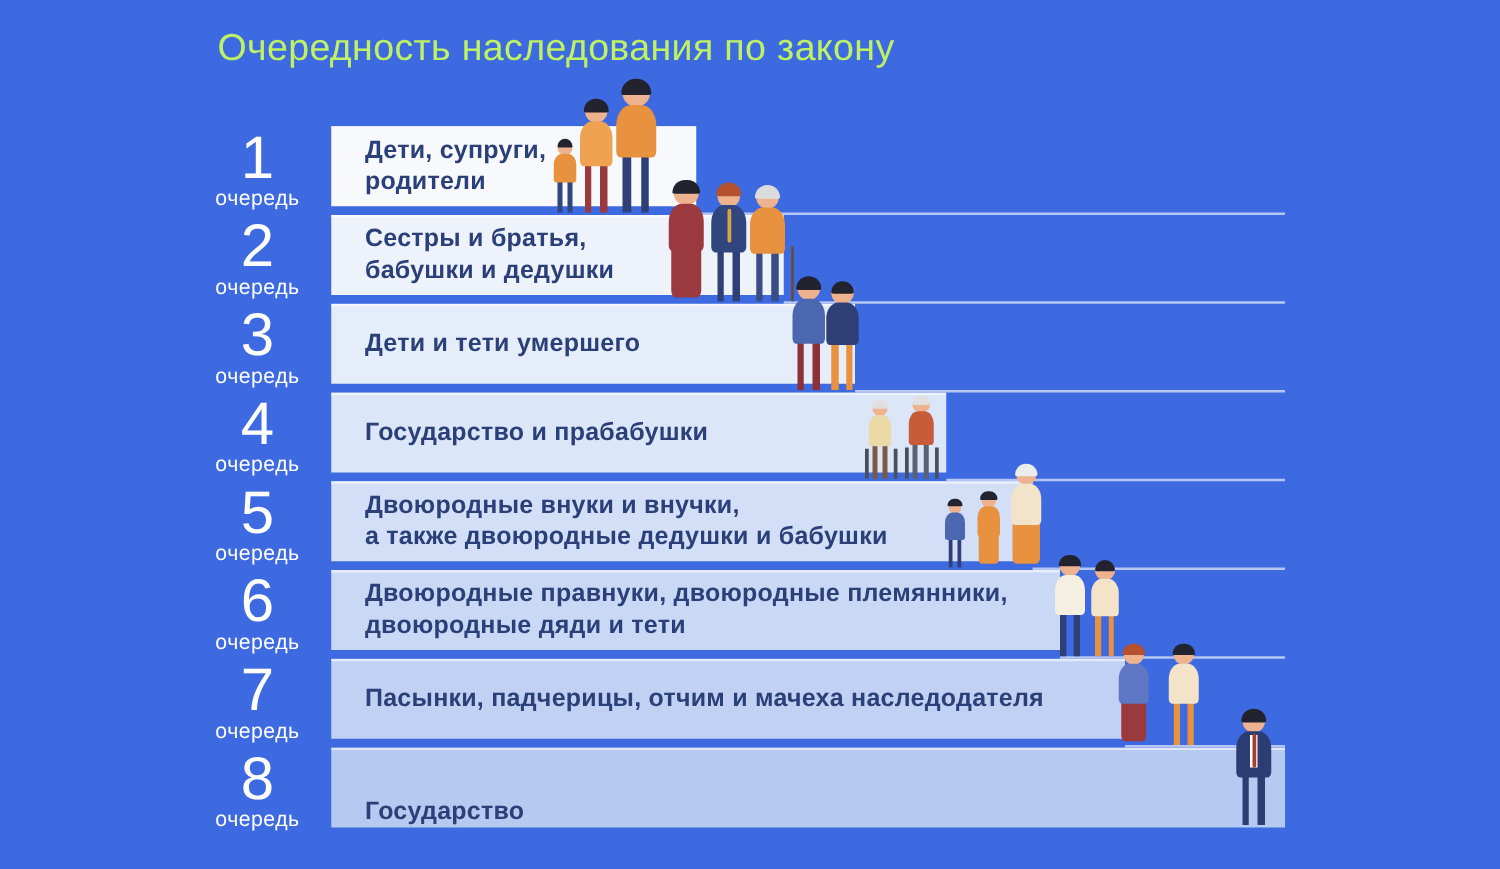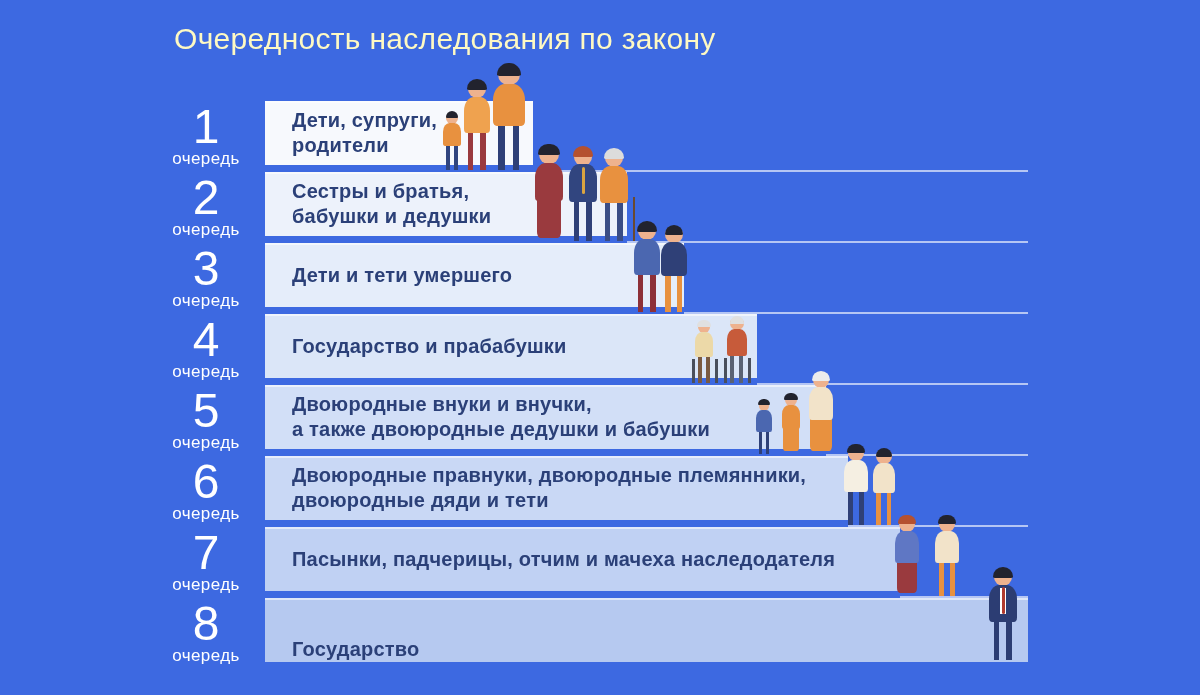--- a/index.html
+++ b/index.html
@@ -2,21 +2,21 @@
 <html><head>
 <meta charset="utf-8">
 <style>
   html,body{margin:0;padding:0;background:#3d69e1;}
   .stage{
     position:relative;width:1200px;height:695px;overflow:hidden;
     font-family:"Liberation Sans",sans-serif;
   }
   .title{
     position:absolute;left:174px;top:22px;margin:0;
-    color:#fef9c3;font-size:30px;font-weight:500;letter-spacing:.3px;
+    color:#bef264;font-size:30px;font-weight:500;letter-spacing:.3px;
   }
   .bar{
     position:absolute;height:64px;
     box-shadow:inset 0 2px 0 rgba(255,255,255,.55);
     display:flex;align-items:center;
   }
   .bar-text{
     padding-left:27px;color:#2b4078;font-size:20px;font-weight:700;
     line-height:25px;letter-spacing:.2px;white-space:pre-line;
   }
@@ -40,21 +40,21 @@
   <div id="treads-layer">
       <div class="tread" style="left: 557px; top: 170px; width: 471px;"></div>
       <div class="tread" style="left: 627px; top: 241px; width: 401px;"></div>
       <div class="tread" style="left: 684px; top: 312px; width: 344px;"></div>
       <div class="tread" style="left: 757px; top: 383px; width: 271px;"></div>
       <div class="tread" style="left: 826px; top: 454px; width: 202px;"></div>
       <div class="tread" style="left: 848px; top: 525px; width: 180px;"></div>
       <div class="tread" style="left: 900px; top: 596px; width: 128px;"></div>
     </div>
   <div id="rows-layer">
-      <div class="bar" style="left: 265px; top: 101px; width: 268px; height: 64px; background: rgb(247, 249, 253);">
+      <div class="bar" style="left: 265px; top: 101px; width: 292px; height: 64px; background: rgb(247, 249, 253);">
         <div class="bar-text" style="position: static;">Дети, супруги,
 родители</div>
       </div>
       <div class="queue-label" style="left: 151px; top: 93px; height: 76px;">
         <div class="queue-number">1</div>
         <div class="queue-word">очередь</div>
       </div>
       <div class="bar" style="left: 265px; top: 172px; width: 362px; height: 64px; background: rgb(237, 242, 251);">
         <div class="bar-text" style="position: static;">Сестры и братья,
 бабушки и дедушки</div>

